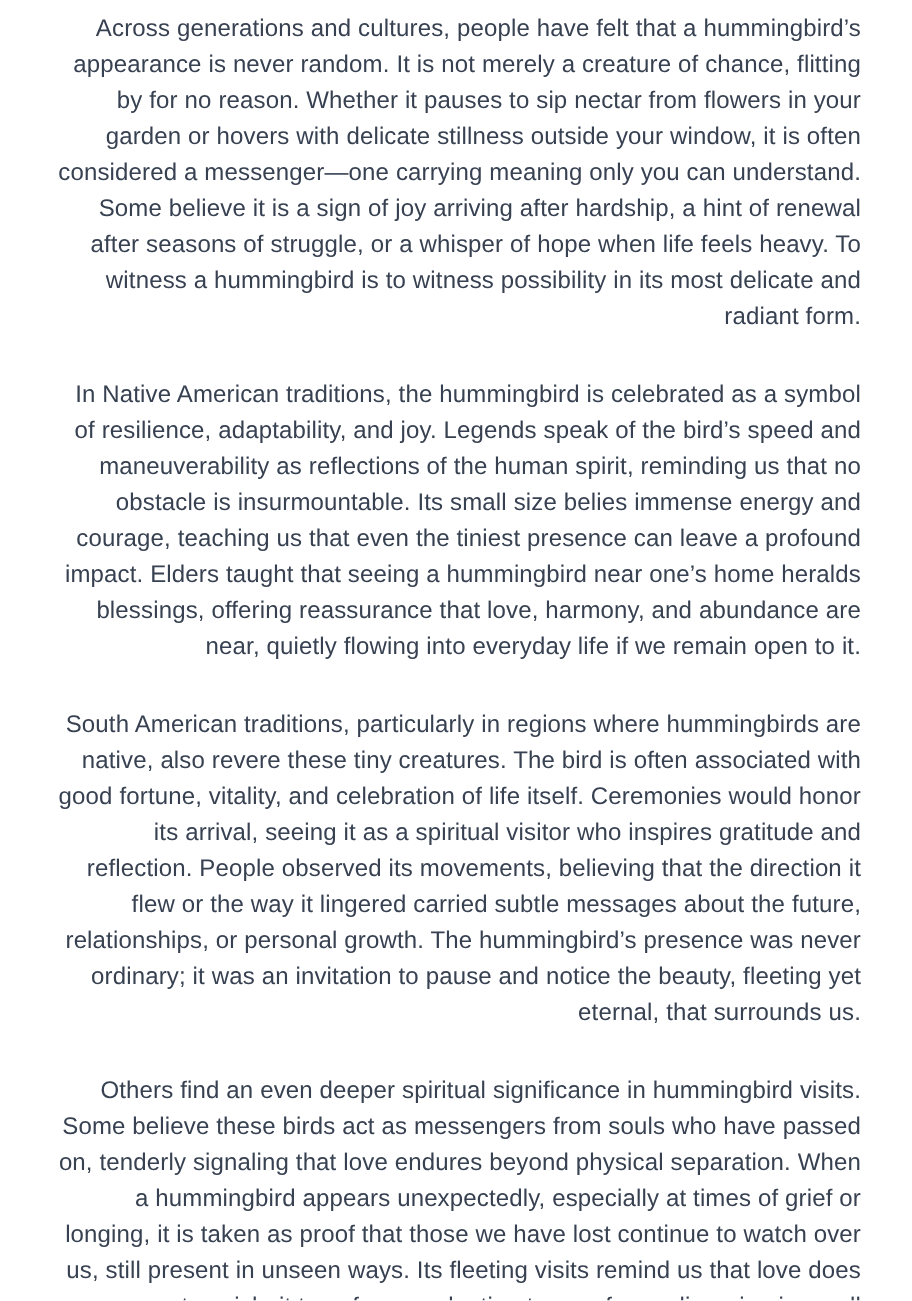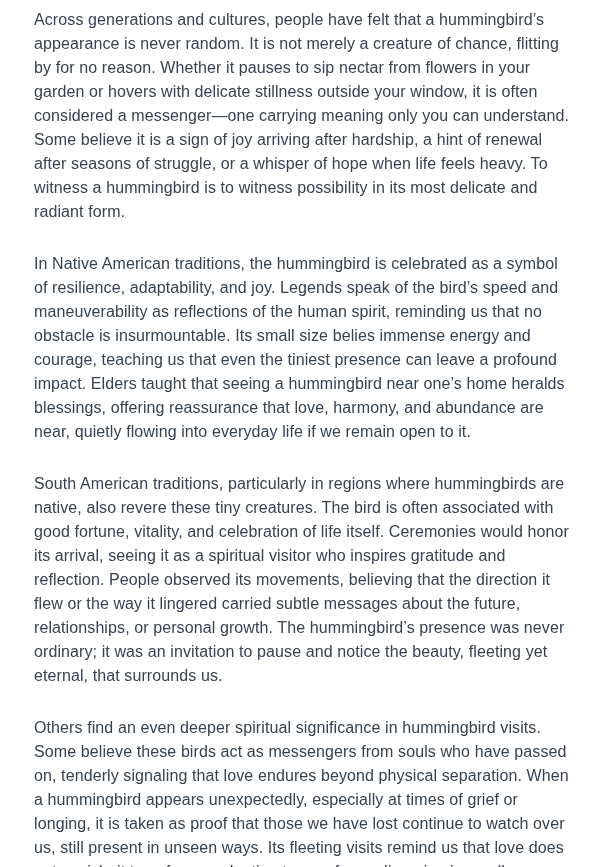--- a/index.html
+++ b/index.html
@@ -15,21 +15,21 @@
     background: #ffffff;
     overflow: hidden;
     font-family: "Liberation Sans", "DejaVu Sans", sans-serif;
   }
   .para {
     margin: 0 0 28px 0;
     font-size: 16px;
     line-height: 24px;
     letter-spacing: 0.1px;
     color: #374151;
-    text-align: left;
+    text-align: right;
   }
   .para:last-child {
     margin-bottom: 0;
   }
 </style>
 </head>
 <body>
 
 <main class="page">
   <p class="para">Across generations and cultures, people have felt that a hummingbird’s appearance is never random. It is not merely a creature of chance, flitting by for no reason. Whether it pauses to sip nectar from flowers in your garden or hovers with delicate stillness outside your window, it is often considered a messenger—one carrying meaning only you can understand. Some believe it is a sign of joy arriving after hardship, a hint of renewal after seasons of struggle, or a whisper of hope when life feels heavy. To witness a hummingbird is to witness possibility in its most delicate and radiant form.</p>

